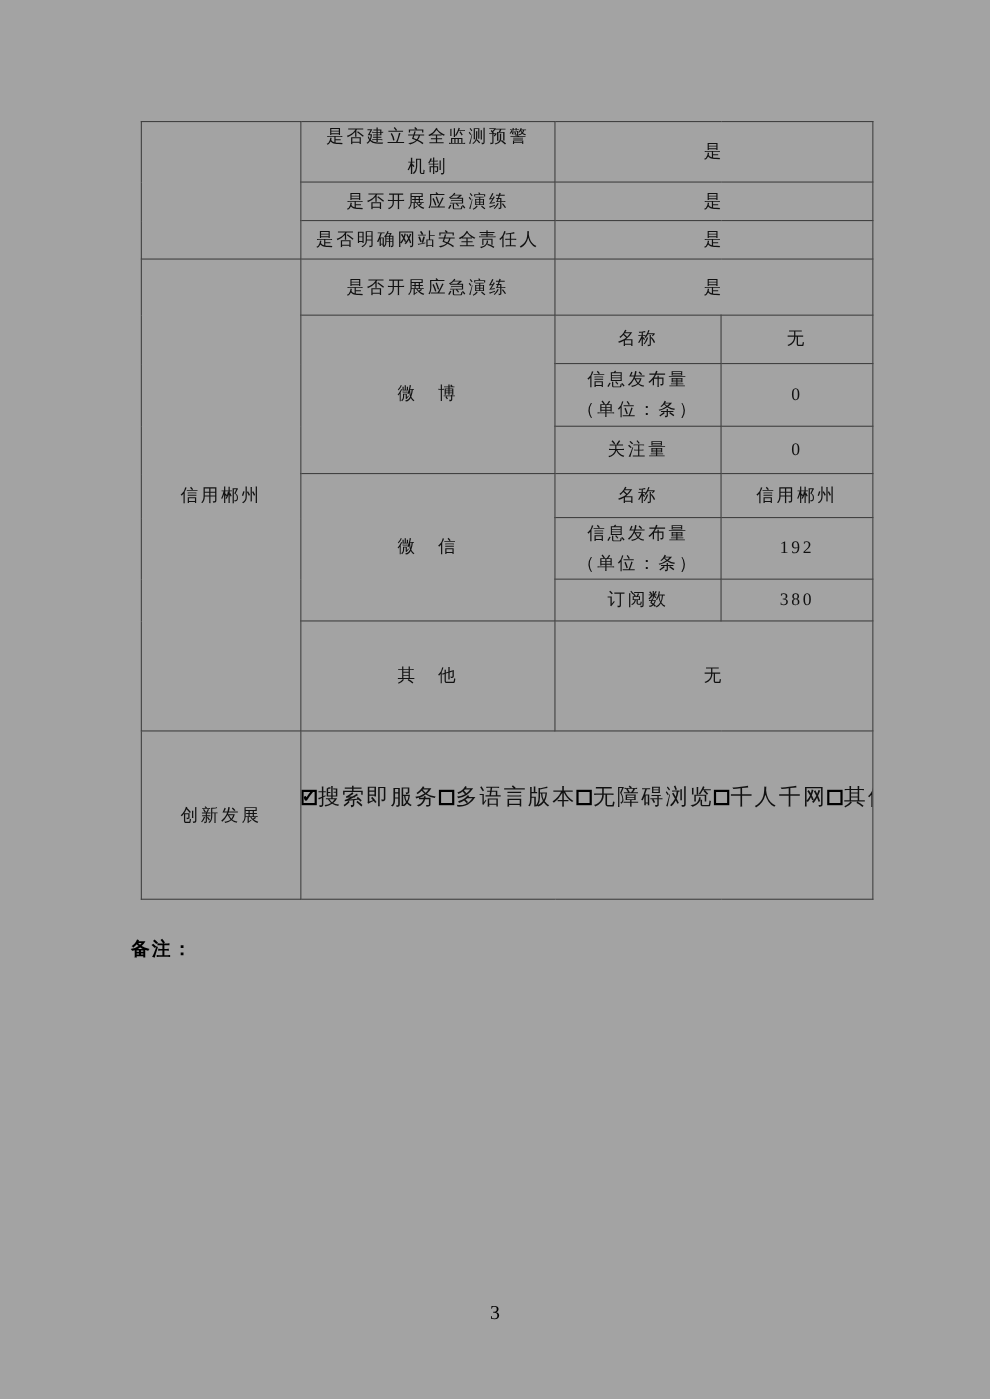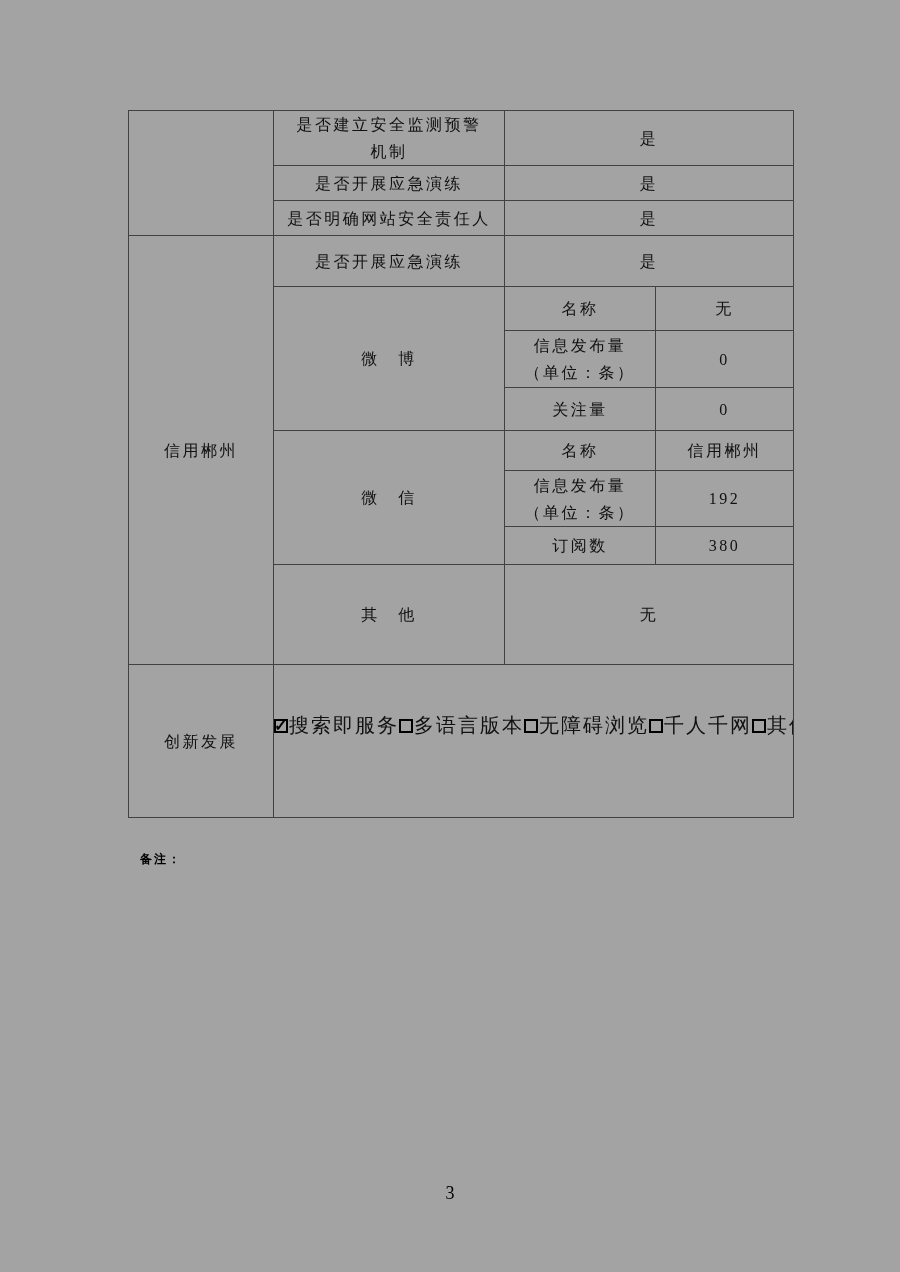--- a/index.html
+++ b/index.html
@@ -52,22 +52,22 @@
     content:"✓";
     position:absolute;
     left:-2px;top:-9px;
     font-size:16px;
     font-weight:bold;
     letter-spacing:0;
     color:#000;
   }
   .notes{
     position:absolute;
-    left:140px;top:851px;
-    font-size:12px;
+    left:119px;top:851px;
+    font-size:17px;
     font-weight:bold;
     letter-spacing:2px;
     color:#000;
   }
   .page-number{
     position:absolute;
     left:0;top:1183px;
     width:100%;
     text-align:center;
     font-size:18px;

